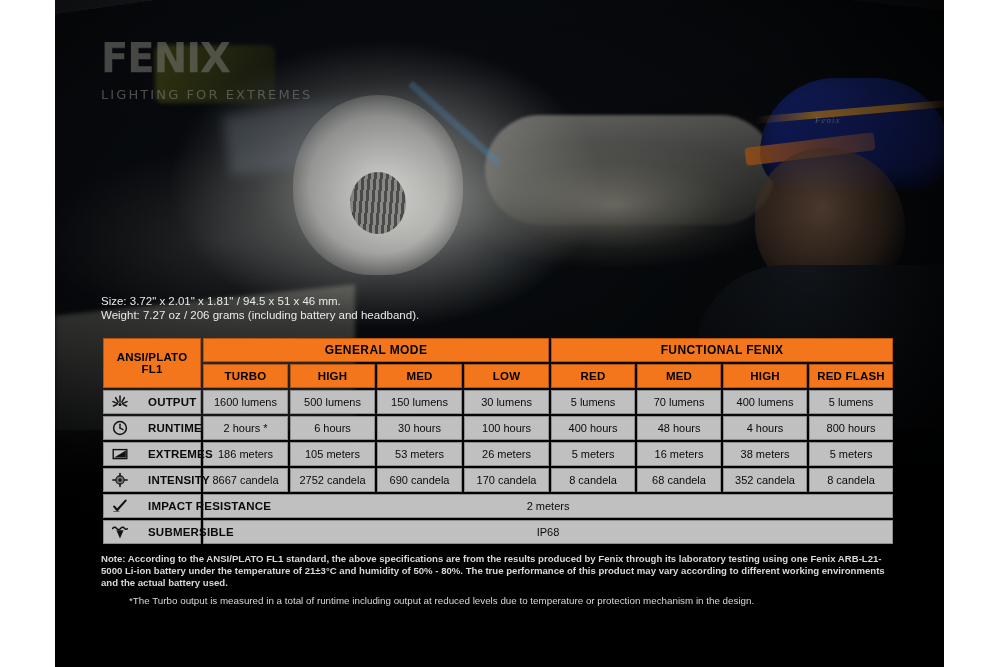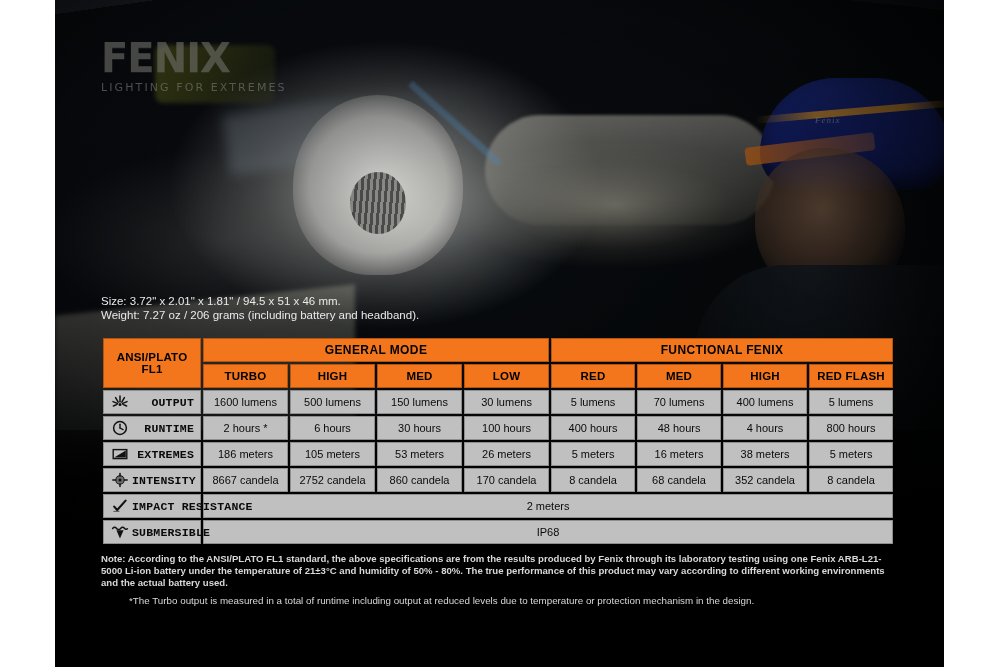--- a/index.html
+++ b/index.html
@@ -110,22 +110,22 @@
 
   
   #logo{position:absolute;left:101px;top:38px;z-index:6;}
   .logo-word{
     font-family:"DejaVu Sans",sans-serif;font-weight:bold;font-size:40px;
     letter-spacing:-1px;line-height:1;
     color:#6e6e68;opacity:.62;
     text-shadow:0 1px 0 rgba(255,255,255,.10);
   }
   .logo-tag{
-    font-family:"DejaVu Sans",sans-serif;font-size:11px;letter-spacing:2.1px;
-    color:#7d7d76;opacity:.60;margin-top:3px;
+    font-family:"DejaVu Sans",sans-serif;font-size:13px;letter-spacing:2.1px;
+    color:#7d7d76;opacity:.60;margin-top:9px;
   }
 
   
   #title{
     position:absolute;left:101px;top:252px;z-index:6;
     color:#f4761c;font-weight:bold;font-size:34px;letter-spacing:-0.3px;
     font-family:"Liberation Sans",sans-serif;line-height:1;
     white-space:nowrap;
   }
   #subtitle{
@@ -146,21 +146,21 @@
   }
   table.spec td.hdr{
     background:#f4761c;color:#000;font-weight:bold;font-size:11.5px;
     border:1px solid #b4540d;letter-spacing:.2px;
   }
   table.spec td.hdr-group{font-size:12px;letter-spacing:.4px;}
   table.spec td.rowlabel{
     background:#c0c0c0;font-weight:bold;font-size:11.5px;
     text-align:left;padding-left:6px;white-space:nowrap;
   }
-  .lbl-inner{display:flex;align-items:center;gap:2px;font-family:Liberation Mono, monospace;}
+  .lbl-inner{display:flex;align-items:center;gap:18px;}
   .lbl-inner .txt{flex:1;text-align:right;padding-right:4px;letter-spacing:.2px;}
   .ico{width:20px;height:18px;display:inline-block;flex:0 0 20px;}
   .ico svg{display:block;}
 
   
   #note{
     position:absolute;left:101px;top:553px;width:786px;z-index:6;
     color:#d8d8d8;font-size:9.6px;line-height:11.8px;
     font-family:"Liberation Sans",sans-serif;
     font-weight:bold;
@@ -327,21 +327,21 @@
                     <line x1="2.8" y1="9" x2="5.4" y2="9"></line>
                     <line x1="14.6" y1="9" x2="17.2" y2="9"></line>
                   </g>
                 </svg>
               </span>
               <span class="txt">INTENSITY</span>
             </span>
           </td>
           <td>8667 candela</td>
           <td>2752 candela</td>
-          <td>860 candela</td>
+          <td>690 candela</td>
           <td>170 candela</td>
           <td>8 candela</td>
           <td>68 candela</td>
           <td>352 candela</td>
           <td>8 candela</td>
         </tr>
 
         <tr>
           <td class="rowlabel">
             <span class="lbl-inner">

